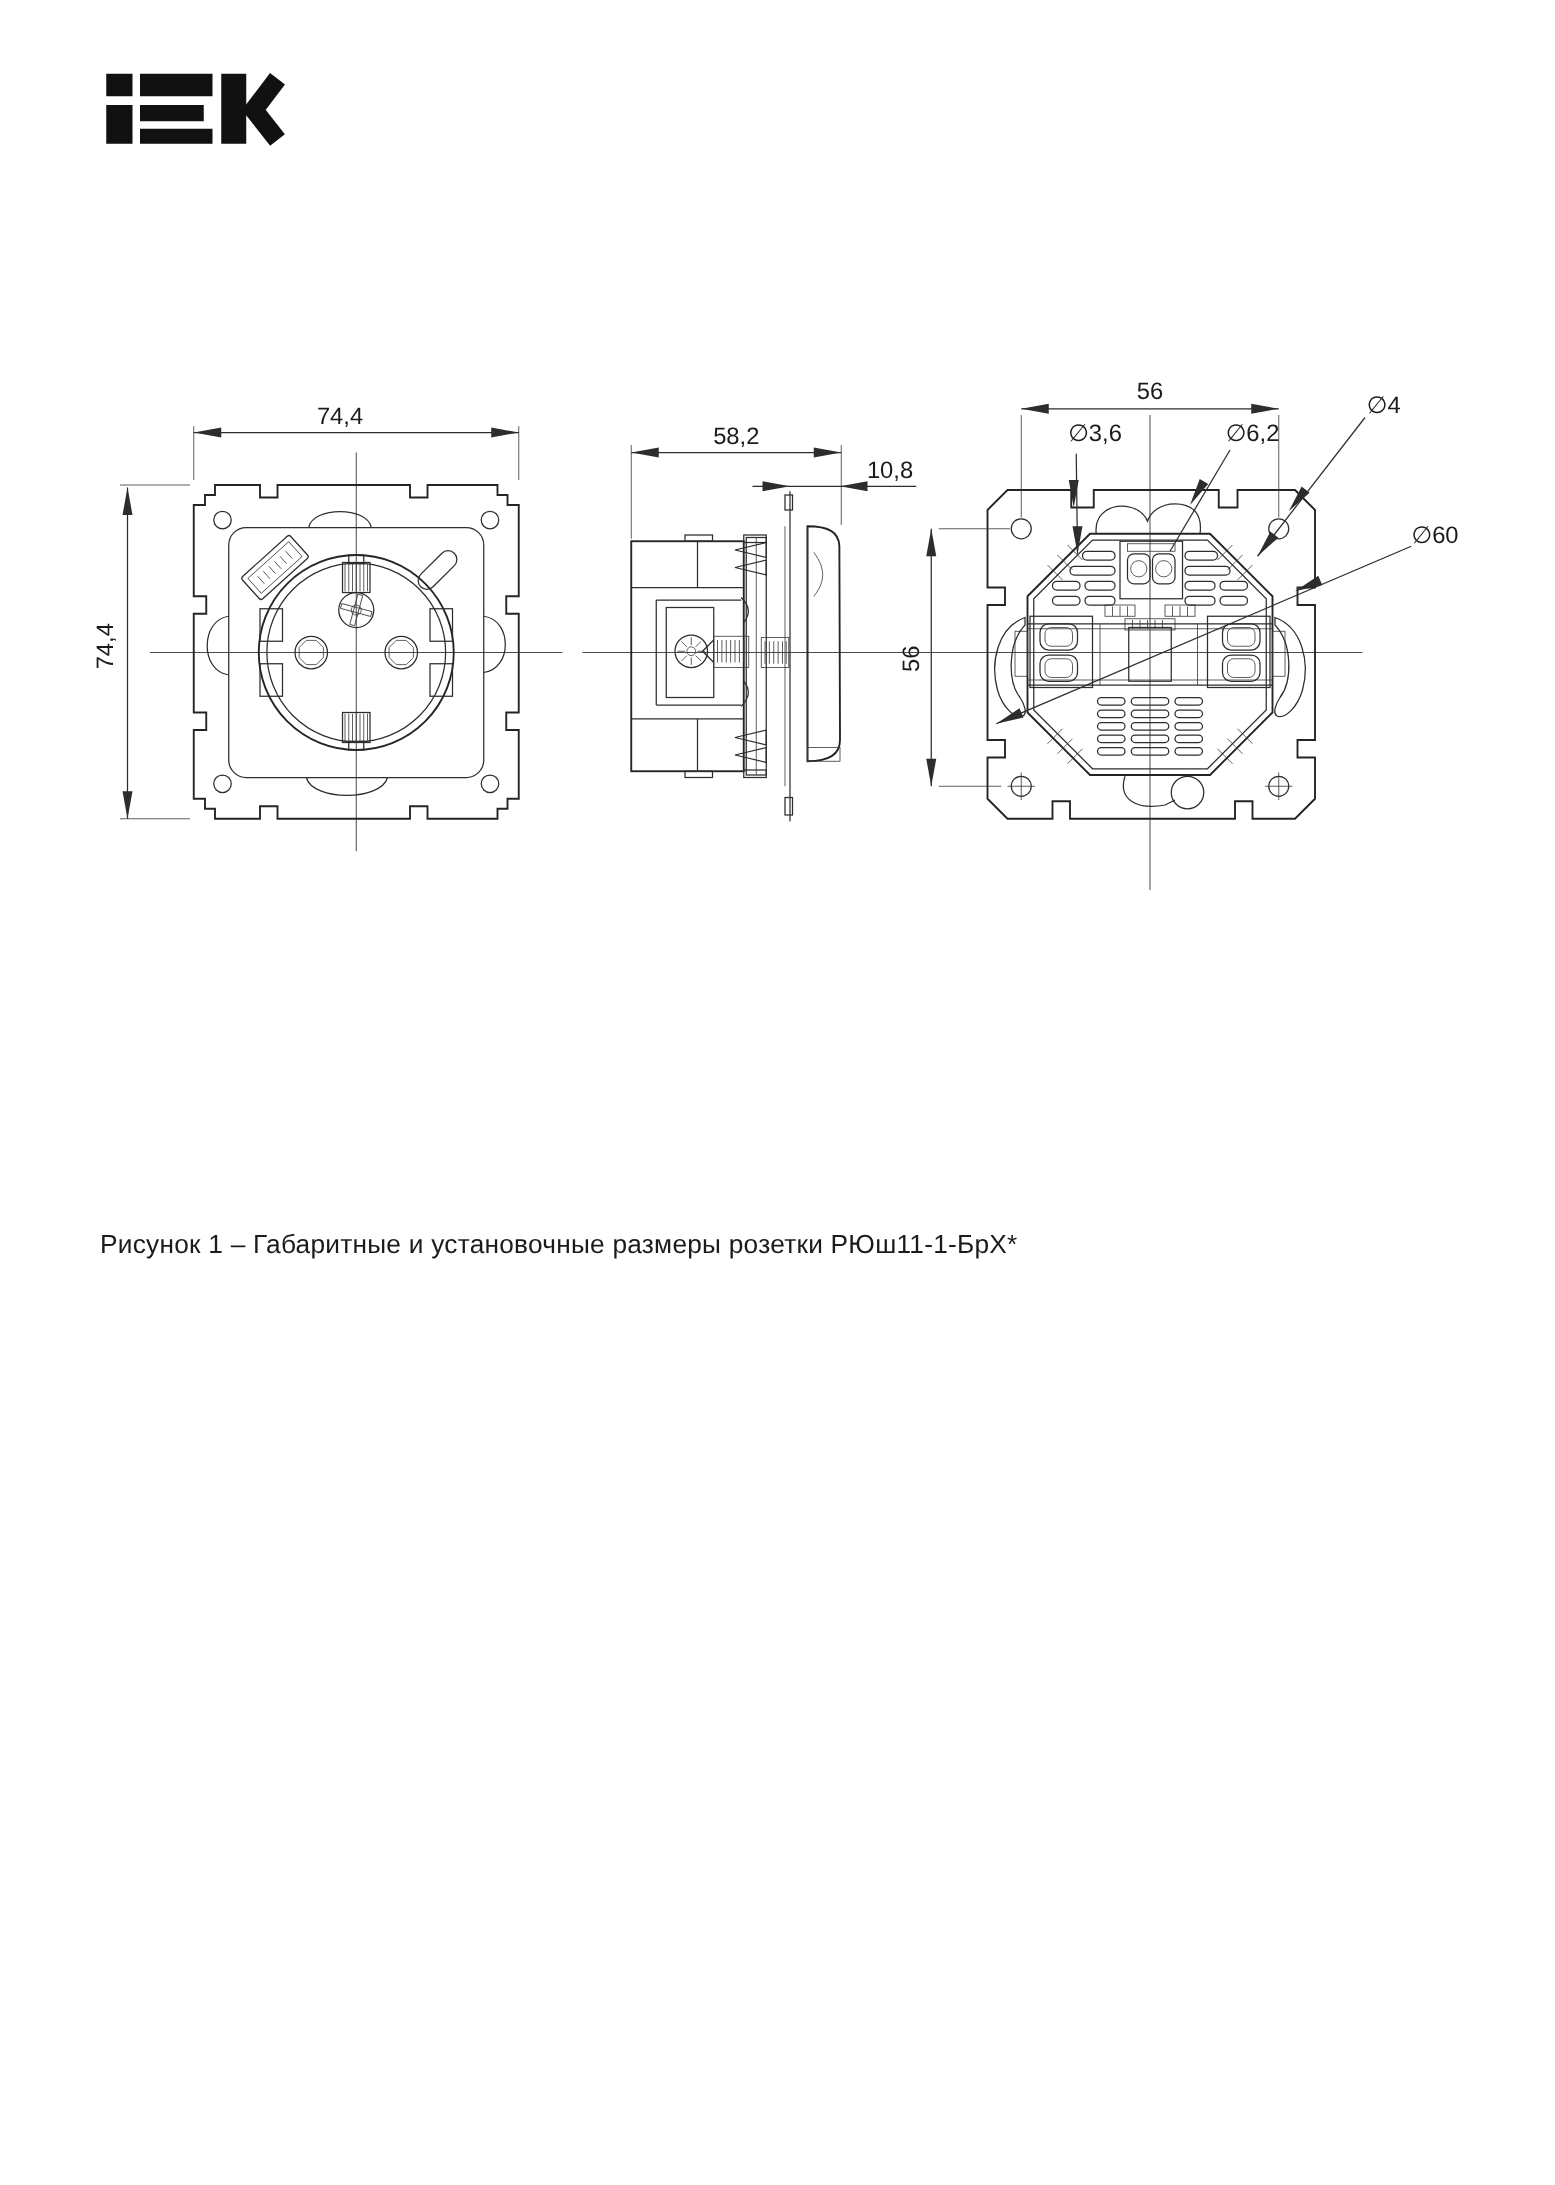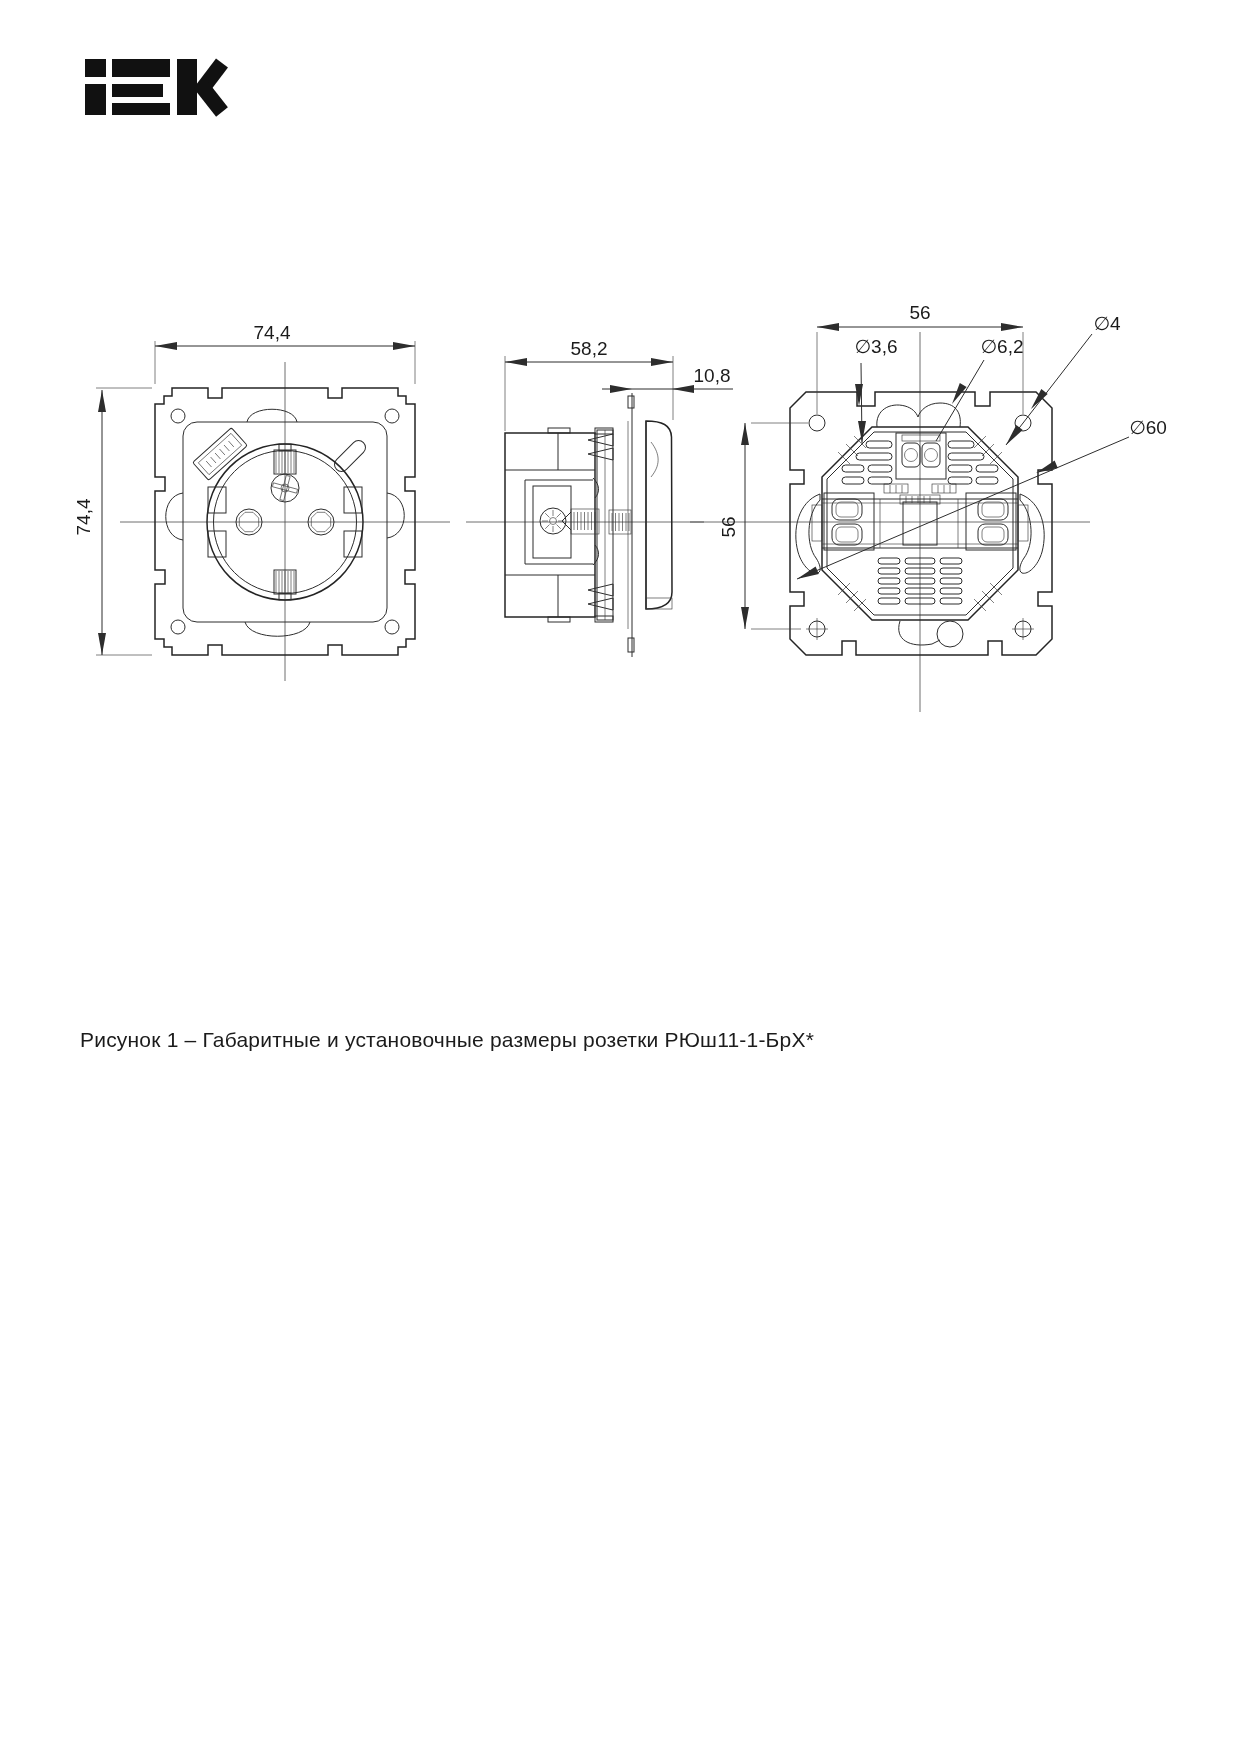--- a/index.html
+++ b/index.html
@@ -1,20 +1,20 @@
 <!DOCTYPE html>
 <html><head>
 <meta charset="utf-8">
 <style>
   html,body{margin:0;padding:0;background:#ffffff;}
   .page{position:relative;width:1244px;height:1748px;background:#ffffff;overflow:hidden;
         font-family:"Liberation Sans","DejaVu Sans",sans-serif;}
   .logo-svg{position:absolute;left:0;top:0;}
   .draw-svg{position:absolute;left:0;top:0;}
-  .caption{position:absolute;left:80px;top:1028px;font-size:21px;color:#1b1b1b;
+  .caption{position:absolute;left:80px;top:984px;font-size:21px;color:#1b1b1b;
            letter-spacing:0.2px;white-space:nowrap;}
   
   .ln  {fill:none;stroke:#2d2d2d;stroke-width:1;}
   .thk {fill:none;stroke:#242424;stroke-width:1.5;}
   .thin{fill:none;stroke:#3a3a3a;stroke-width:0.65;}
   .cl  {fill:none;stroke:#4a4a4a;stroke-width:0.8;}
   .ar  {fill:#2d2d2d;stroke:none;}
   .dimtext{font:19px "Liberation Sans","DejaVu Sans",sans-serif;fill:#1b1b1b;}
 </style>
 </head>

